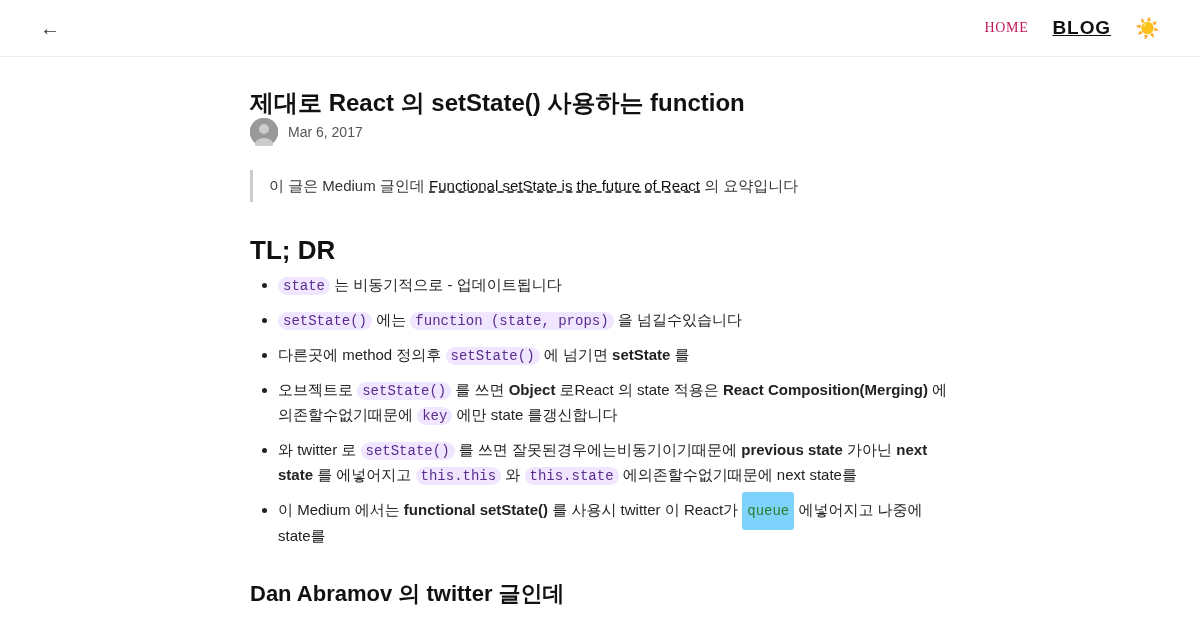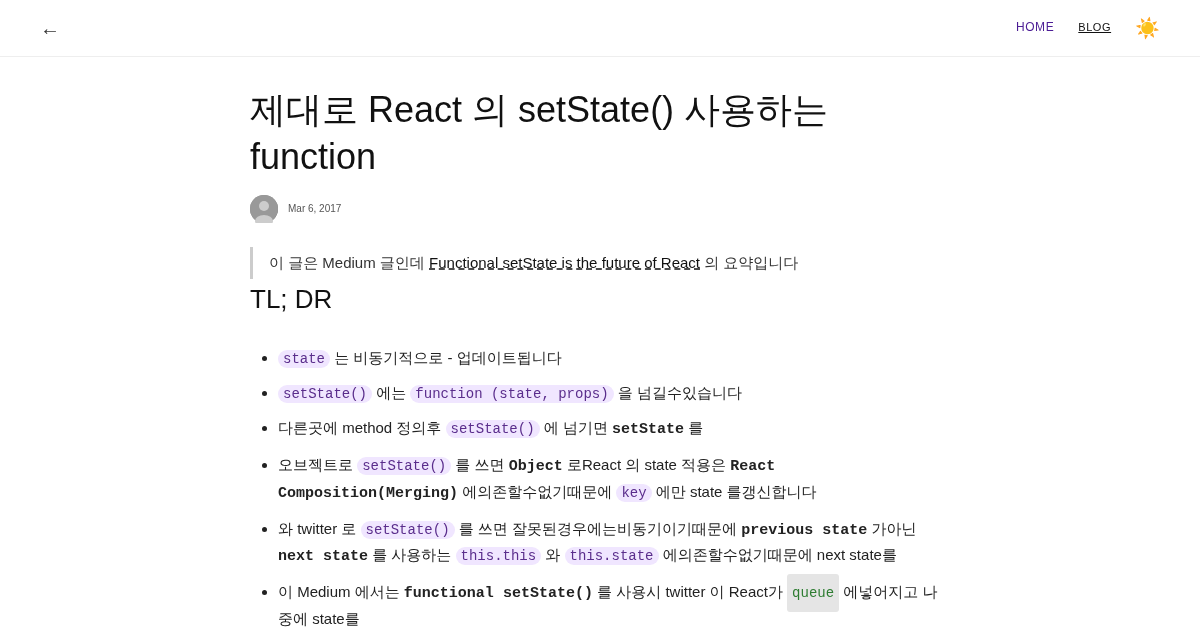--- a/index.html
+++ b/index.html
@@ -31,87 +31,88 @@
       display: flex;
       align-items: center;
       gap: 24px;
     }
     .back-arrow {
       font-size: 20px;
       cursor: pointer;
       color: #333;
     }
     .nav-home {
-      font-size: 12px;
+      font-size: 14px;
       font-weight: 500;
-      color: #4c1d95;
+      color: #be185d;
       text-decoration: none;
       letter-spacing: 0.05em;
       cursor: pointer;
+      font-family: Liberation Serif, serif;
     }
     .nav-blog {
-      font-size: 11px;
-      font-weight: 400;
+      font-size: 19px;
+      font-weight: 700;
       color: #111;
       text-decoration: underline;
       letter-spacing: 0.05em;
       cursor: pointer;
     }
     .theme-toggle {
       font-size: 20px;
       cursor: pointer;
     }
     .content {
       max-width: 740px;
       margin: 0 auto;
       padding: 30px 20px 40px;
     }
     h1.article-title {
-      font-size: 36px;
-      font-weight: 400;
+      font-size: 24px;
+      font-weight: 700;
       line-height: 1.3;
-      margin-bottom: 14px;
       color: #111;
     }
     .author-row {
       display: flex;
       align-items: center;
       gap: 10px;
       margin-bottom: 24px;
     }
     .avatar-img {
       width: 28px;
       height: 28px;
       border-radius: 50%;
       background: linear-gradient(135deg, #a0a0a0 0%, #606060 100%);
       display: flex;
       align-items: center;
       justify-content: center;
       font-size: 12px;
       color: #fff;
     }
     .date-text {
-      font-size: 10px;
+      font-size: 14px;
       color: #555;
     }
     .blockquote {
       border-left: 3px solid #ccc;
       padding: 4px 0 4px 16px;
+      margin-bottom: 28px;
       color: #333;
       font-size: 15px;
     }
     .blockquote a {
       color: #111;
       text-decoration: underline;
       text-decoration-style: dashed;
     }
     h2.section-title {
       font-size: 26px;
-      font-weight: 400;
-      margin-bottom: 26px;
+      font-weight: 700;
+      margin-bottom: 1px;
       color: #111;
     }
     ul.bullet-list {
       list-style: disc;
       padding-left: 28px;
       display: flex;
       flex-direction: column;
       gap: 10px;
     }
     ul.bullet-list li {
@@ -121,30 +122,29 @@
     }
     .inline-code {
       background: #f0e6ff;
       color: #5a2d8c;
       border-radius: 9px;
       padding: 1px 5px;
       font-family: 'Courier New', monospace;
       font-size: 14px;
     }
     .inline-code-green {
-      background: #e5e5e5;
+      background: #7dd3fc;
       color: #2e7d32;
       border-radius: 3px;
       padding: 11px 5px;
       font-family: 'Courier New', monospace;
       font-size: 14px;
     }
     strong {
       font-weight: 700;
-      font-family: Liberation Mono, monospace;
     }
     h3.sub-section {
       font-size: 22px;
       font-weight: 700;
       margin-top: 10px;
       color: #111;
     }
   </style>
 </head>
 <body>
@@ -215,21 +215,21 @@
       <span> 에만 state 를갱신합니다</span>
     </li>
 
     <li>
       <span>와 twitter 로 </span>
       <span class="inline-code">setState()</span>
       <span> 를 쓰면 잘못된경우에는비동기이기때문에 </span>
       <strong>previous state</strong>
       <span> 가아닌 </span>
       <strong>next state</strong>
-      <span>를 사용하는 </span>
+      <span>를 에넣어지고 </span>
       <span class="inline-code">this.this</span>
       <span> 와 </span>
       <span class="inline-code">this.state</span>
       <span> 에의존할수없기때문에 next state를</span>
     </li>
 
     <li>
       <span>이 Medium 에서는 </span>
       <strong>functional setState()</strong>
       <span> 를 사용시 twitter 이 React가 </span>

